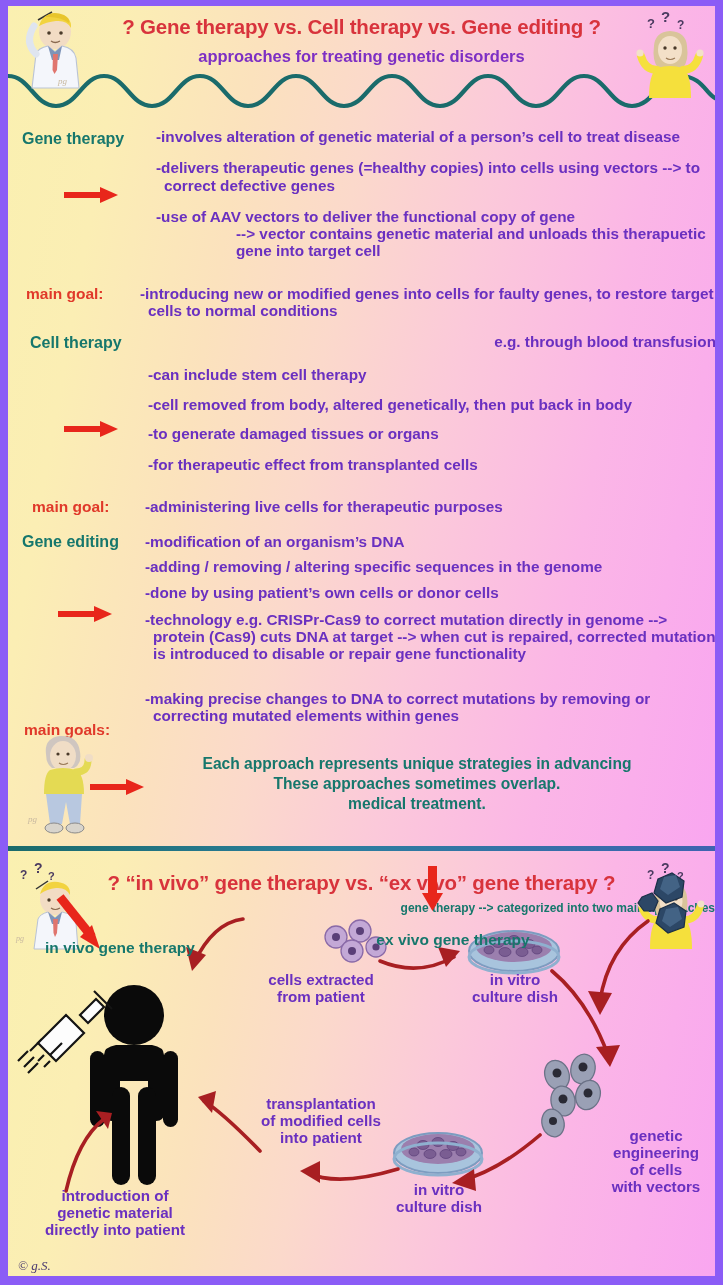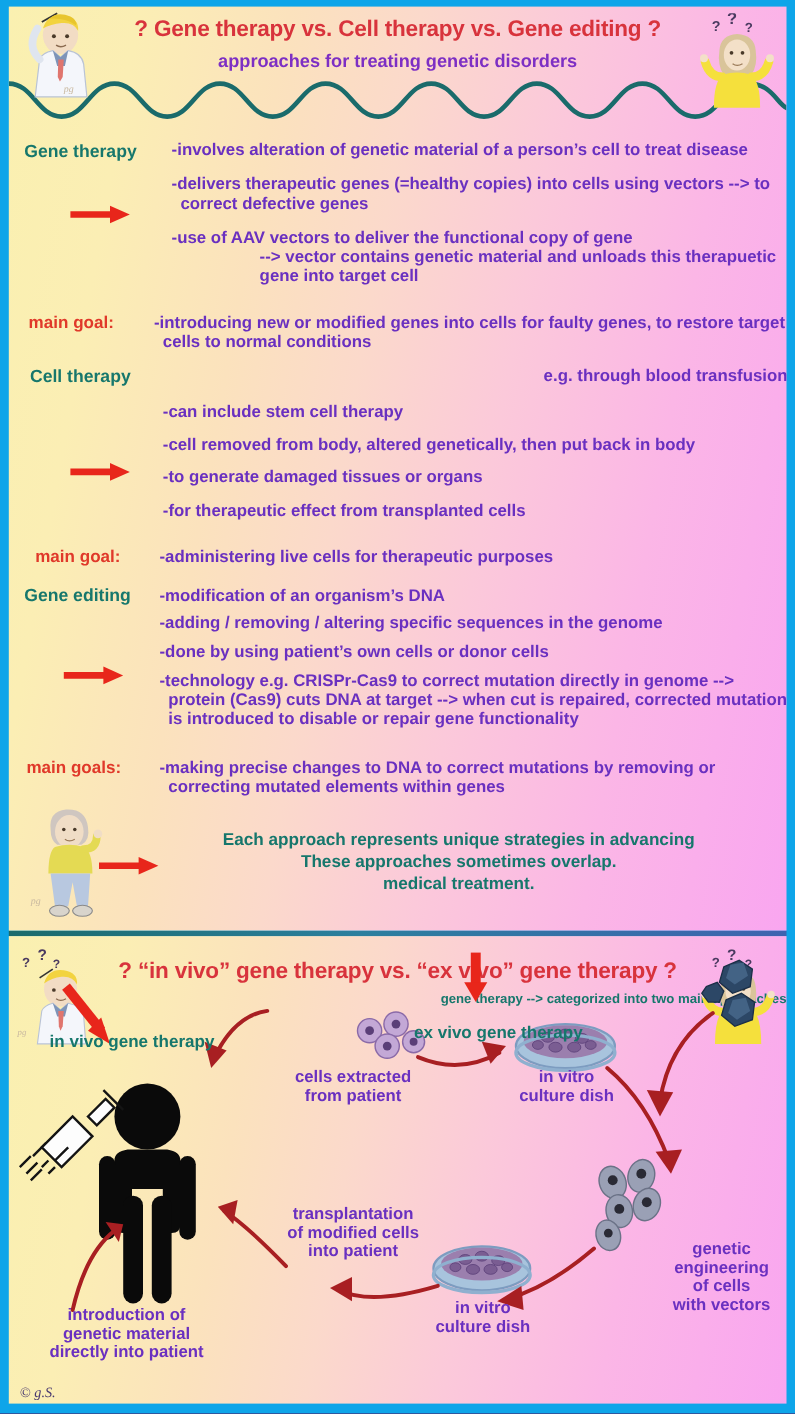--- a/index.html
+++ b/index.html
@@ -5,21 +5,21 @@
   * { box-sizing: border-box; margin: 0; padding: 0; }
   html, body {
     width: 723px; height: 1285px;
     background: #4a1f66;
     font-family: "Liberation Sans", sans-serif;
     overflow: hidden;
   }
   #poster {
     position: relative;
     width: 723px; height: 1285px;
-    background: #0ea5e9;
+    background: #8b5cf6;
     padding: 6px 8px 7px 8px;
   }
 
   
   .panel {
     position: relative;
     width: 707px;
     background: linear-gradient(100deg,
         #faf0b0 0%, #fbeeb4 14%, #fbe2bd 30%,
         #fbd9cb 44%, #fbc9da 60%, #fbb6e6 78%, #f9a6f0 100%);
@@ -173,21 +173,21 @@
       <path d="M2 11 L40 11" stroke="#e8261b" stroke-width="6" stroke-linecap="butt"></path>
       <path d="M38 3 L56 11 L38 19 Z" fill="#e8261b"></path>
     </svg>
     <div class="sec" style="left:18px; top:279px;">
       <span class="goal">main goal:</span>
     </div>
     <div class="sec" style="left:126px; top:279px; width:582px;">
       <div class="body-line indent-hang">-introducing new or modified genes into cells for faulty genes, to restore target cells to normal conditions</div>
     </div>
 
-    <div class="sec" style="left:0; top:328px; width:130px;text-align:center;">
+    <div class="sec" style="left:22px; top:328px; width:130px;">
       <div class="cat">Cell therapy</div>
     </div>
     <div class="sec" style="left:134px; top:327px; width:576px;">
       <div class="body-line" style="text-align:right; padding-right:2px;">e.g. through blood transfusion</div>
       <div class="body-line indent-hang" style="margin-top:16px;">-can include stem cell therapy</div>
       <div class="body-line indent-hang" style="margin-top:12px;">-cell removed from body, altered genetically, then put back in body</div>
       <div class="body-line indent-hang" style="margin-top:12px;">-to generate damaged tissues or organs</div>
       <div class="body-line indent-hang" style="margin-top:14px;">-for therapeutic effect from transplanted cells</div>
     </div>
     <svg class="arrow-red" style="left:54px; top:412px; width:58px; height:22px;" viewBox="0 0 58 22">
@@ -207,21 +207,21 @@
     <div class="sec" style="left:131px; top:527px; width:578px;">
       <div class="body-line indent-hang">-modification of an organism’s DNA</div>
       <div class="body-line indent-hang" style="margin-top:8px;">-adding / removing / altering specific sequences in the genome</div>
       <div class="body-line indent-hang" style="margin-top:8px;">-done by using patient’s own cells or donor cells</div>
       <div class="body-line indent-hang" style="margin-top:10px;">-technology e.g. CRISPr-Cas9 to correct mutation directly in genome --&gt; protein (Cas9) cuts DNA at target --&gt; when cut is repaired, corrected mutation is introduced to disable or repair gene functionality</div>
     </div>
     <svg class="arrow-red" style="left:48px; top:597px; width:58px; height:22px;" viewBox="0 0 58 22">
       <path d="M2 11 L40 11" stroke="#e8261b" stroke-width="6"></path>
       <path d="M38 3 L56 11 L38 19 Z" fill="#e8261b"></path>
     </svg>
-    <div class="sec" style="left:16px; top:684px;">
+    <div class="sec" style="left:16px; top:715px;">
       <span class="goal">main goals:</span>
     </div>
     <div class="sec" style="left:131px; top:684px; width:578px;">
       <div class="body-line indent-hang">-making precise changes to DNA to correct mutations by removing or correcting mutated elements within genes</div>
     </div>
 
     <div class="doodle" id="doodle-bottom-left-figure">
       <svg viewBox="0 0 78 104">
         <path d="M20 22 Q18 6 34 4 Q52 3 54 20 Q56 32 48 36 L26 36 Q20 32 20 22Z" fill="#cfc6c0"></path>
         <ellipse cx="37" cy="24" rx="13" ry="15" fill="#f0ddc6"></ellipse>

